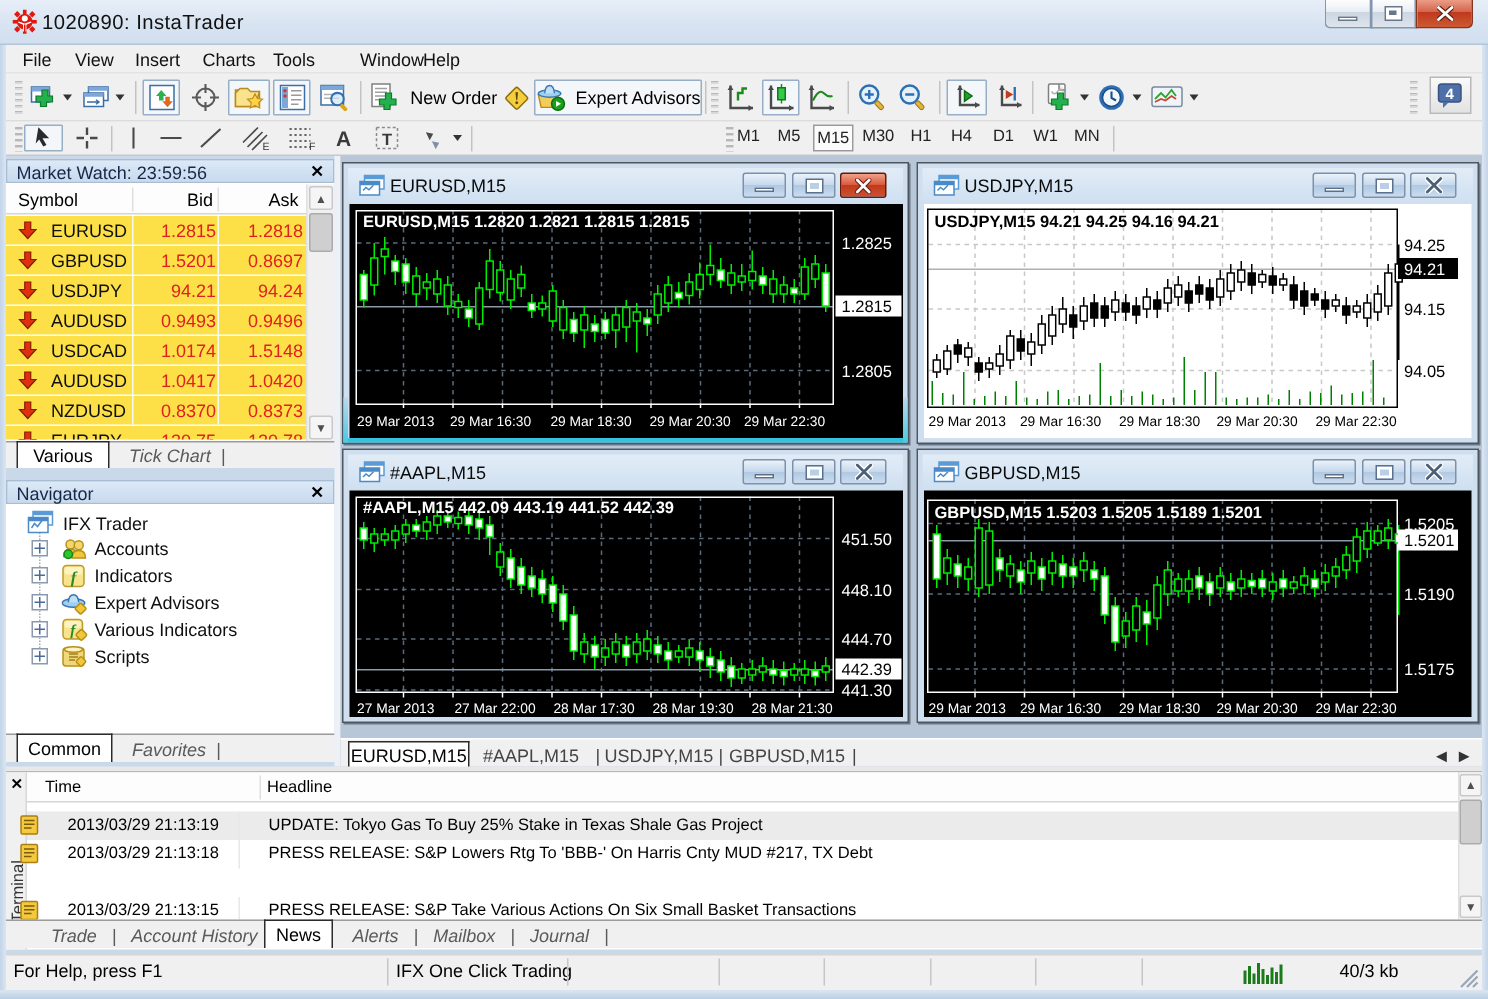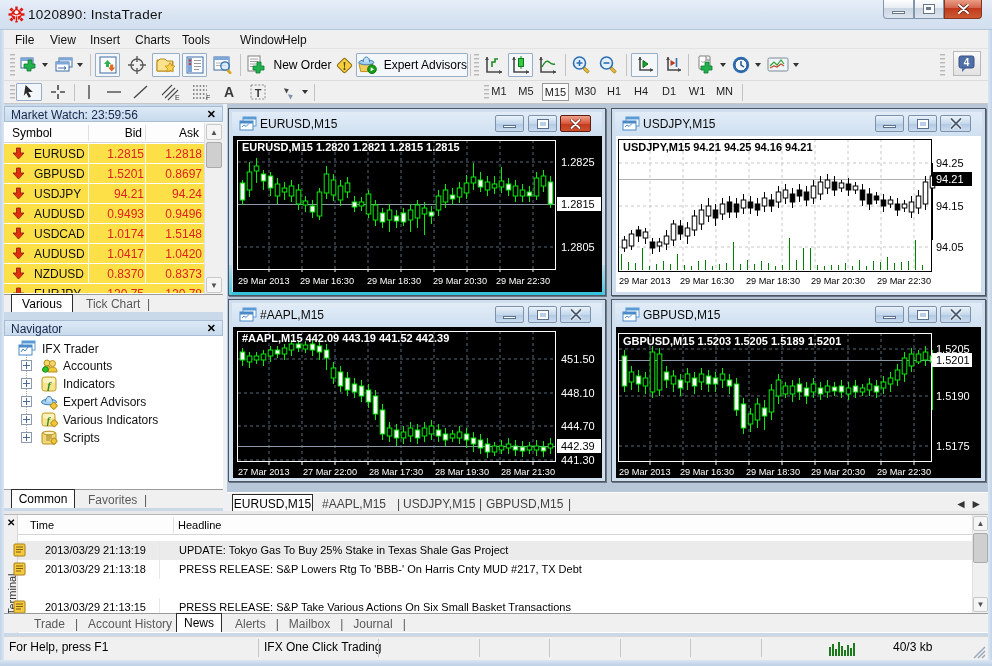--- a/index.html
+++ b/index.html
@@ -33,21 +33,21 @@
 
 .ptitle { background:linear-gradient(#dce9f7,#c8daed); border:1px solid #a8bdd4; color:#15284a; padding:1px 0 0 6px; font-size:12px; }
 .px { position:absolute; right:6px; top:2px; color:#000; font-weight:bold; font-size:11px; }
 #mwatch { left:4px; top:106px; width:219px; height:206px; background:#fff; }
 .mwrow { position:absolute; height:20px; background:#fde047; border-bottom:1px solid #fff; }
 .mwsym { position:absolute; left:30px; top:3px; color:#101010; font-size:12px; }
 .mwbid { position:absolute; right:0px; width:60px; top:3px; color:#e01f1f; font-size:12px; text-align:right; }
 .hddr { color:#000; font-size:12px; }
 .tabstrip { background:#f0f0f0; }
 .tab-act { position:absolute; background:#fff; border:1px solid #2b2b2b; border-bottom:none; text-align:center; font-size:12px; padding-top:2px; }
-.tab-in { position:absolute; color:#5a5a5a; font-size:12px; }
+.tab-in { position:absolute; color:#5a5a5a; font-size:12px;font-style:italic; }
 #navig { left:4px; top:320px; width:219px; height:188px; }
 .treelab { position:absolute; left:59px; font-size:12px; color:#101010; }
 
 .sbar { background:#f0f0f0; border-left:1px solid #e0e0e0; }
 .sbtn { background:#f5f5f5; border:1px solid #c9c9c9; border-radius:2px; color:#505050; text-align:center; }
 .sthumb { background:#cfcfcf; border:1px solid #ababab; border-radius:2px; }
 
 #mdi { left:227px; top:104px; width:761px; height:407px; background:#b7c7d8; }
 .cwin { position:absolute; border:1px solid #4e565e; background:#cfdfef; box-shadow:1px 1px 0 #6a7788; }
 .ctitle { position:absolute; left:3px; top:3px; right:3px; height:23px; background:linear-gradient(#e2ecf7,#cfe0f1); }

